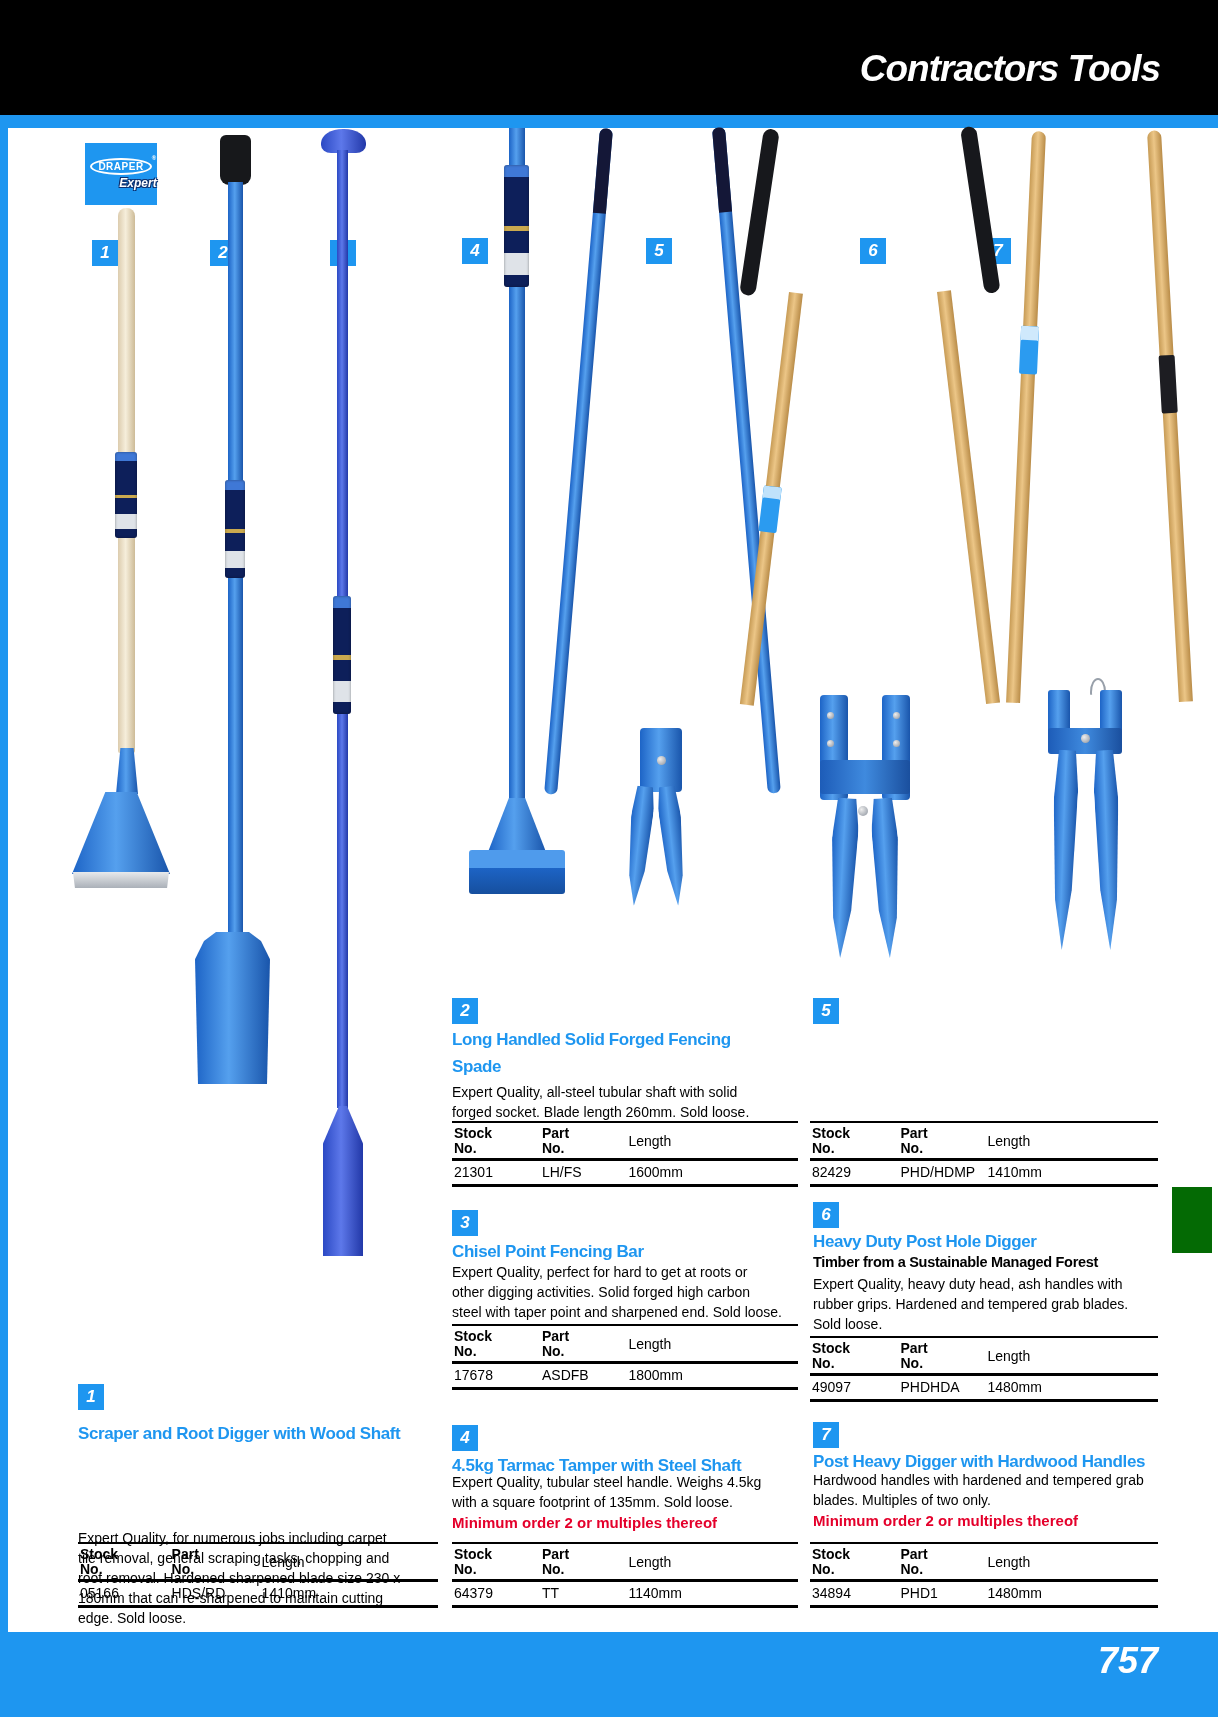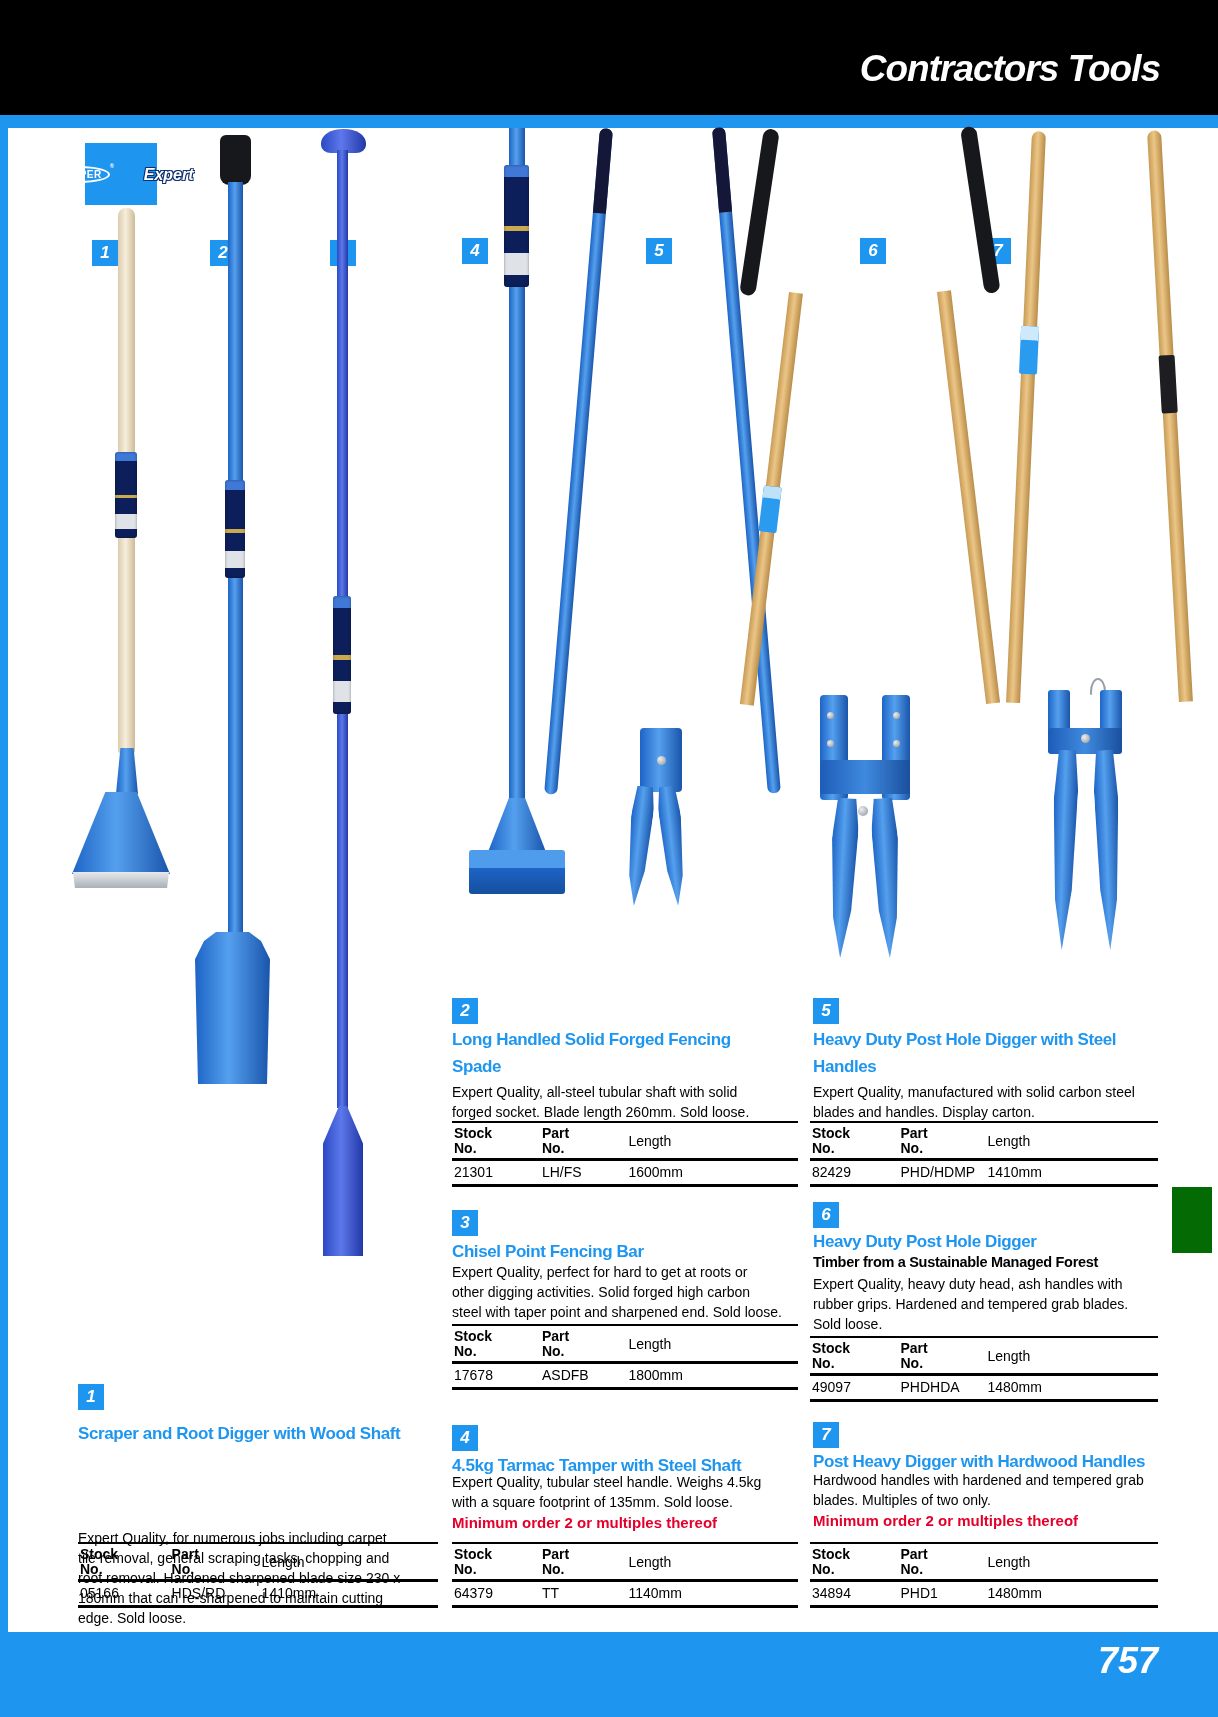--- a/index.html
+++ b/index.html
@@ -13,25 +13,25 @@
                font-weight:bold; font-style:italic; letter-spacing:-1px; }
   .blue-strip { position:absolute; left:0; top:115px; width:1218px; height:13px; background:#1e96f0; }
   .left-stripe { position:absolute; left:0; top:115px; width:8px; height:1602px; background:#1e96f0; }
   .footer { position:absolute; left:0; top:1632px; width:1218px; height:85px; background:#1e96f0; }
   .page-num { position:absolute; right:60px; top:8px; color:#fff; font-size:36px;
               font-weight:bold; font-style:italic; }
   .green-tab { position:absolute; left:1172px; top:1187px; width:40px; height:66px; background:#046a04; }
 
   
   .logo { position:absolute; left:85px; top:143px; width:72px; height:62px; background:#1e96f0;
-          display:flex; align-items:center; justify-content:center; }
+          display:flex; flex-direction:column; align-items:center; justify-content:center; }
   .logo-oval { border:2px solid #fff; border-radius:50%; padding:1px 6px; color:#fff;
                font-size:10px; font-weight:bold; letter-spacing:.5px; position:relative; }
   .logo-reg { position:absolute; right:-7px; top:-5px; font-size:6px; color:#fff; }
-  .logo-sub { color:#fff; font-size:16px; font-weight:bold; font-style:italic; margin-top:1px;
+  .logo-sub { color:#fff; font-size:12px; font-weight:bold; font-style:italic; margin-top:1px;
               text-shadow:1px 1px 0 #0d2f6e, -1px 1px 0 #0d2f6e, 1px -1px 0 #0d2f6e, -1px -1px 0 #0d2f6e;margin-left:34px; }
 
   
   .badge { position:absolute; width:26px; height:26px; background:#1e96f0; color:#fff;
            font-size:17px; font-weight:bold; font-style:italic; display:flex;
            align-items:center; justify-content:center; }
   .title { position:absolute; color:#1e96f0; font-size:17px; font-weight:bold;
            letter-spacing:-0.4px; line-height:27px; white-space:pre-line; width:380px; }
   .subtitle { position:absolute; color:#000; font-size:14.5px; font-weight:bold;
               letter-spacing:-0.3px; width:380px; }
@@ -259,24 +259,20 @@
       <div class="col c3">Length</div>
     </div>
     <div class="tdata">
       <div class="col c1">64379</div>
       <div class="col c2">TT</div>
       <div class="col c3">1140mm</div>
     </div>
   </div>
 
   <div class="badge" style="left:813px;top:998px">5</div>
-  <div class="title" style="left:813px;top:1026px">Heavy Duty Post Hole Digger with Steel
-Handles</div>
-  <div class="desc" style="left:813px;top:1082px">Expert Quality, manufactured with solid carbon steel
-blades and handles. Display carton.</div>
   <div class="tbl" style="left:810px;top:1121px;width:348px">
     <div class="thead">
       <div class="col c1">
           <span>Stock</span>
           <span>No.</span>
         </div>
       <div class="col c2">
           <span>Part</span>
           <span>No.</span>
         </div>

